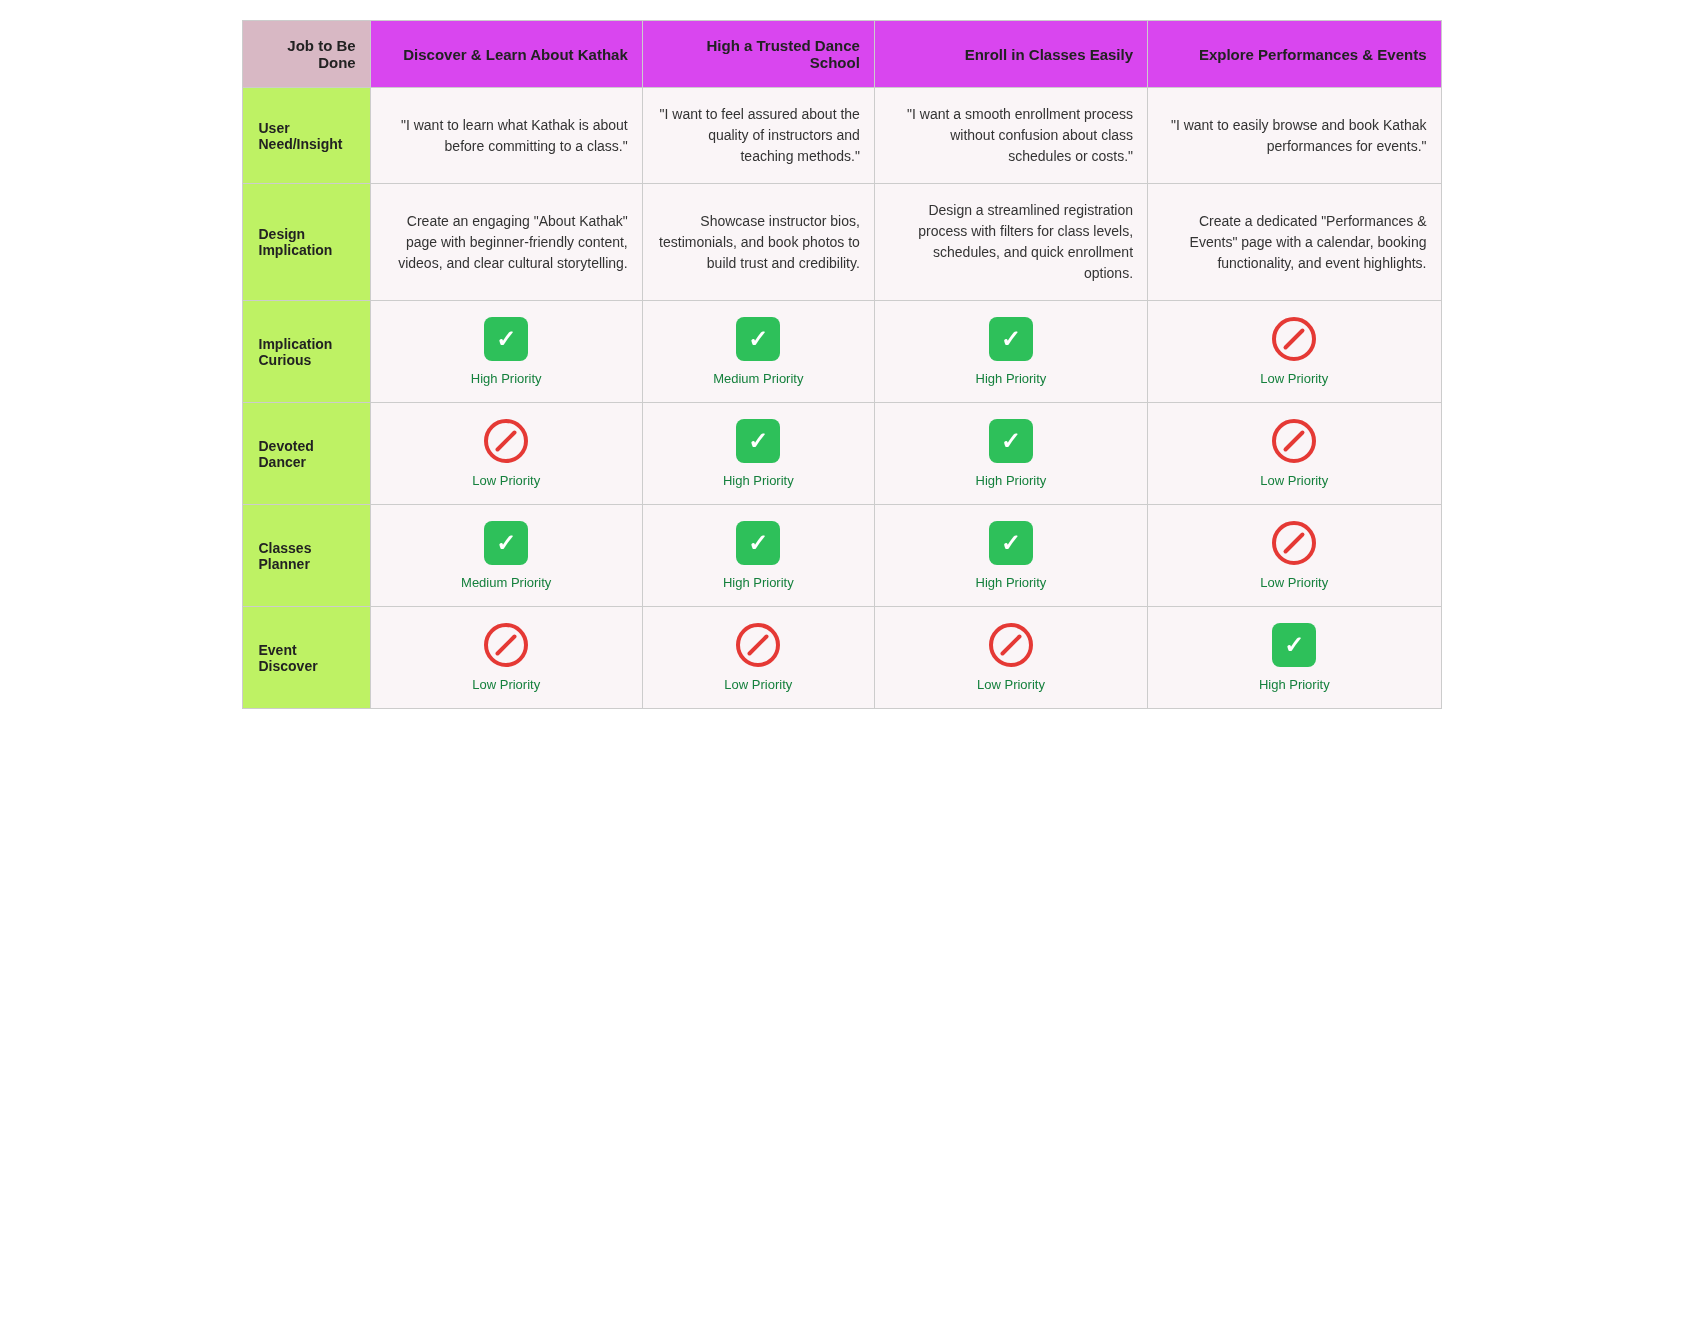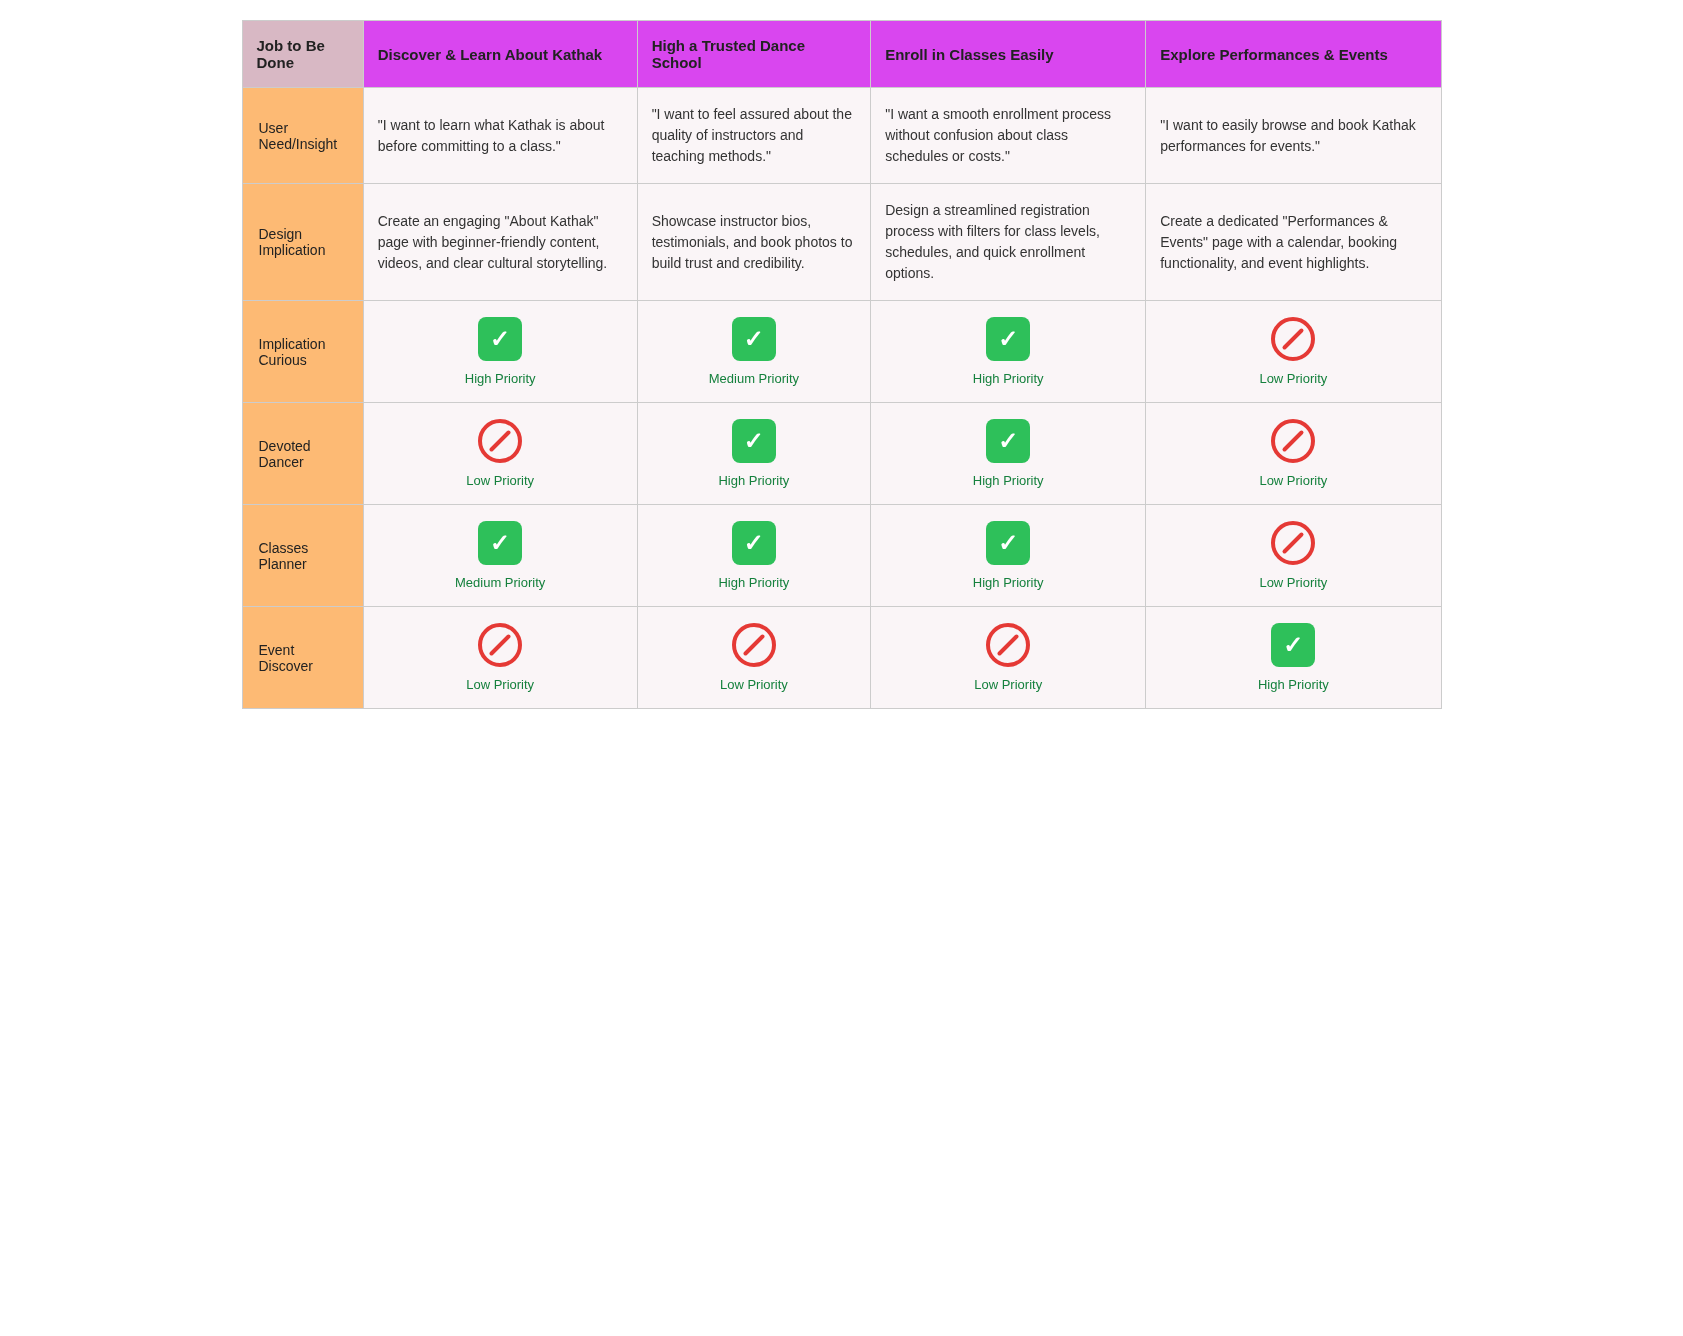--- a/index.html
+++ b/index.html
@@ -17,37 +17,37 @@
       border-collapse: collapse;
     }
     table {
       width: 100%;
       border-collapse: collapse;
       border: 1px solid #ccc;
     }
     th, td {
       border: 1px solid #ccc;
       padding: 16px 14px;
-      text-align: left;
+      text-align: right;
       vertical-align: middle;
     }
     
     thead tr th {
       background-color: #d946ef;
       font-weight: bold;
       font-size: 15px;
       color: #222;
     }
     thead tr th:first-child {
       background-color: #d8b8c4;
     }
     
     td.row-label {
-      background-color: #fdba74;
-      font-weight: normal;
+      background-color: #bef264;
+      font-weight: bold;
       font-size: 14px;
       color: #222;
       text-align: left;
       padding-left: 16px;
     }
     
     td.data-cell {
       background-color: #faf5f7;
       font-size: 14px;
       color: #333;

